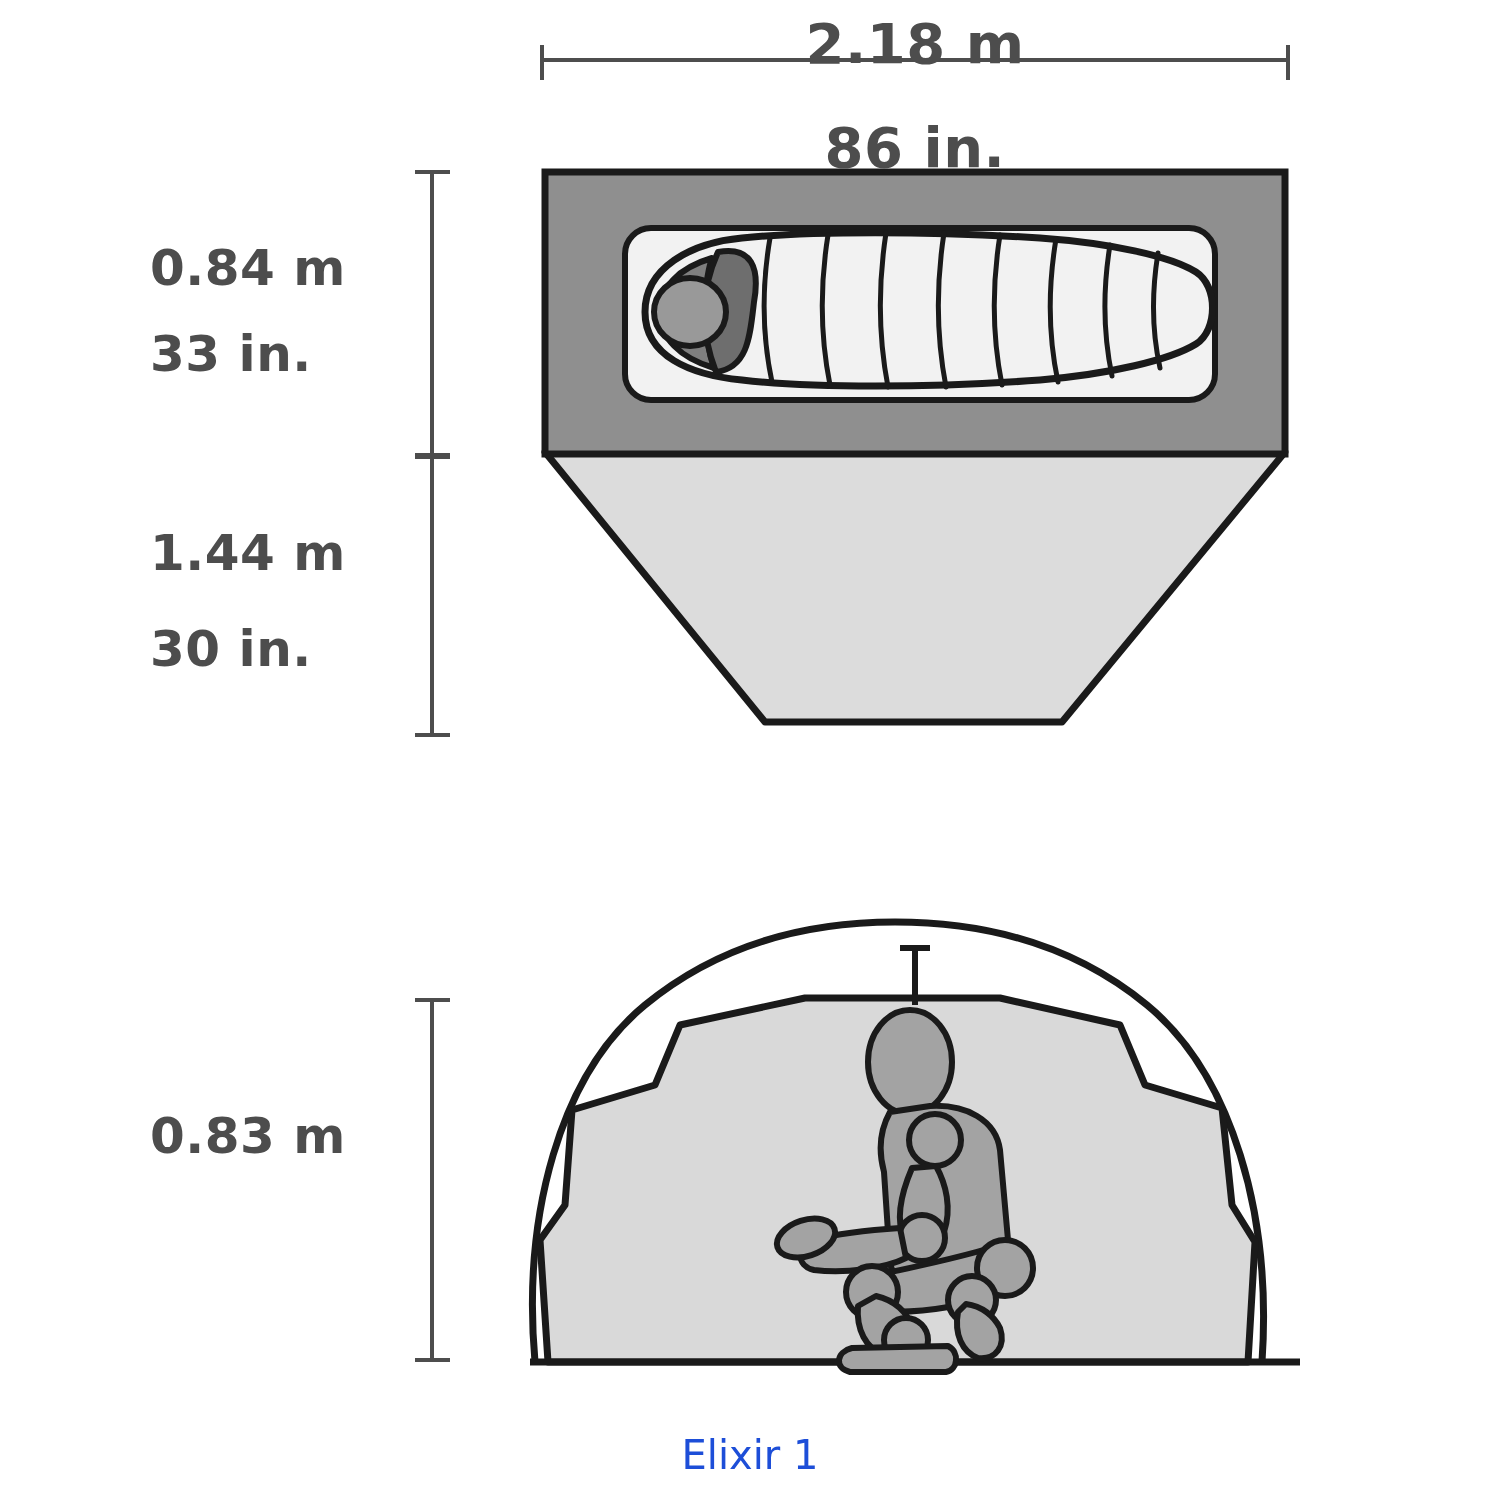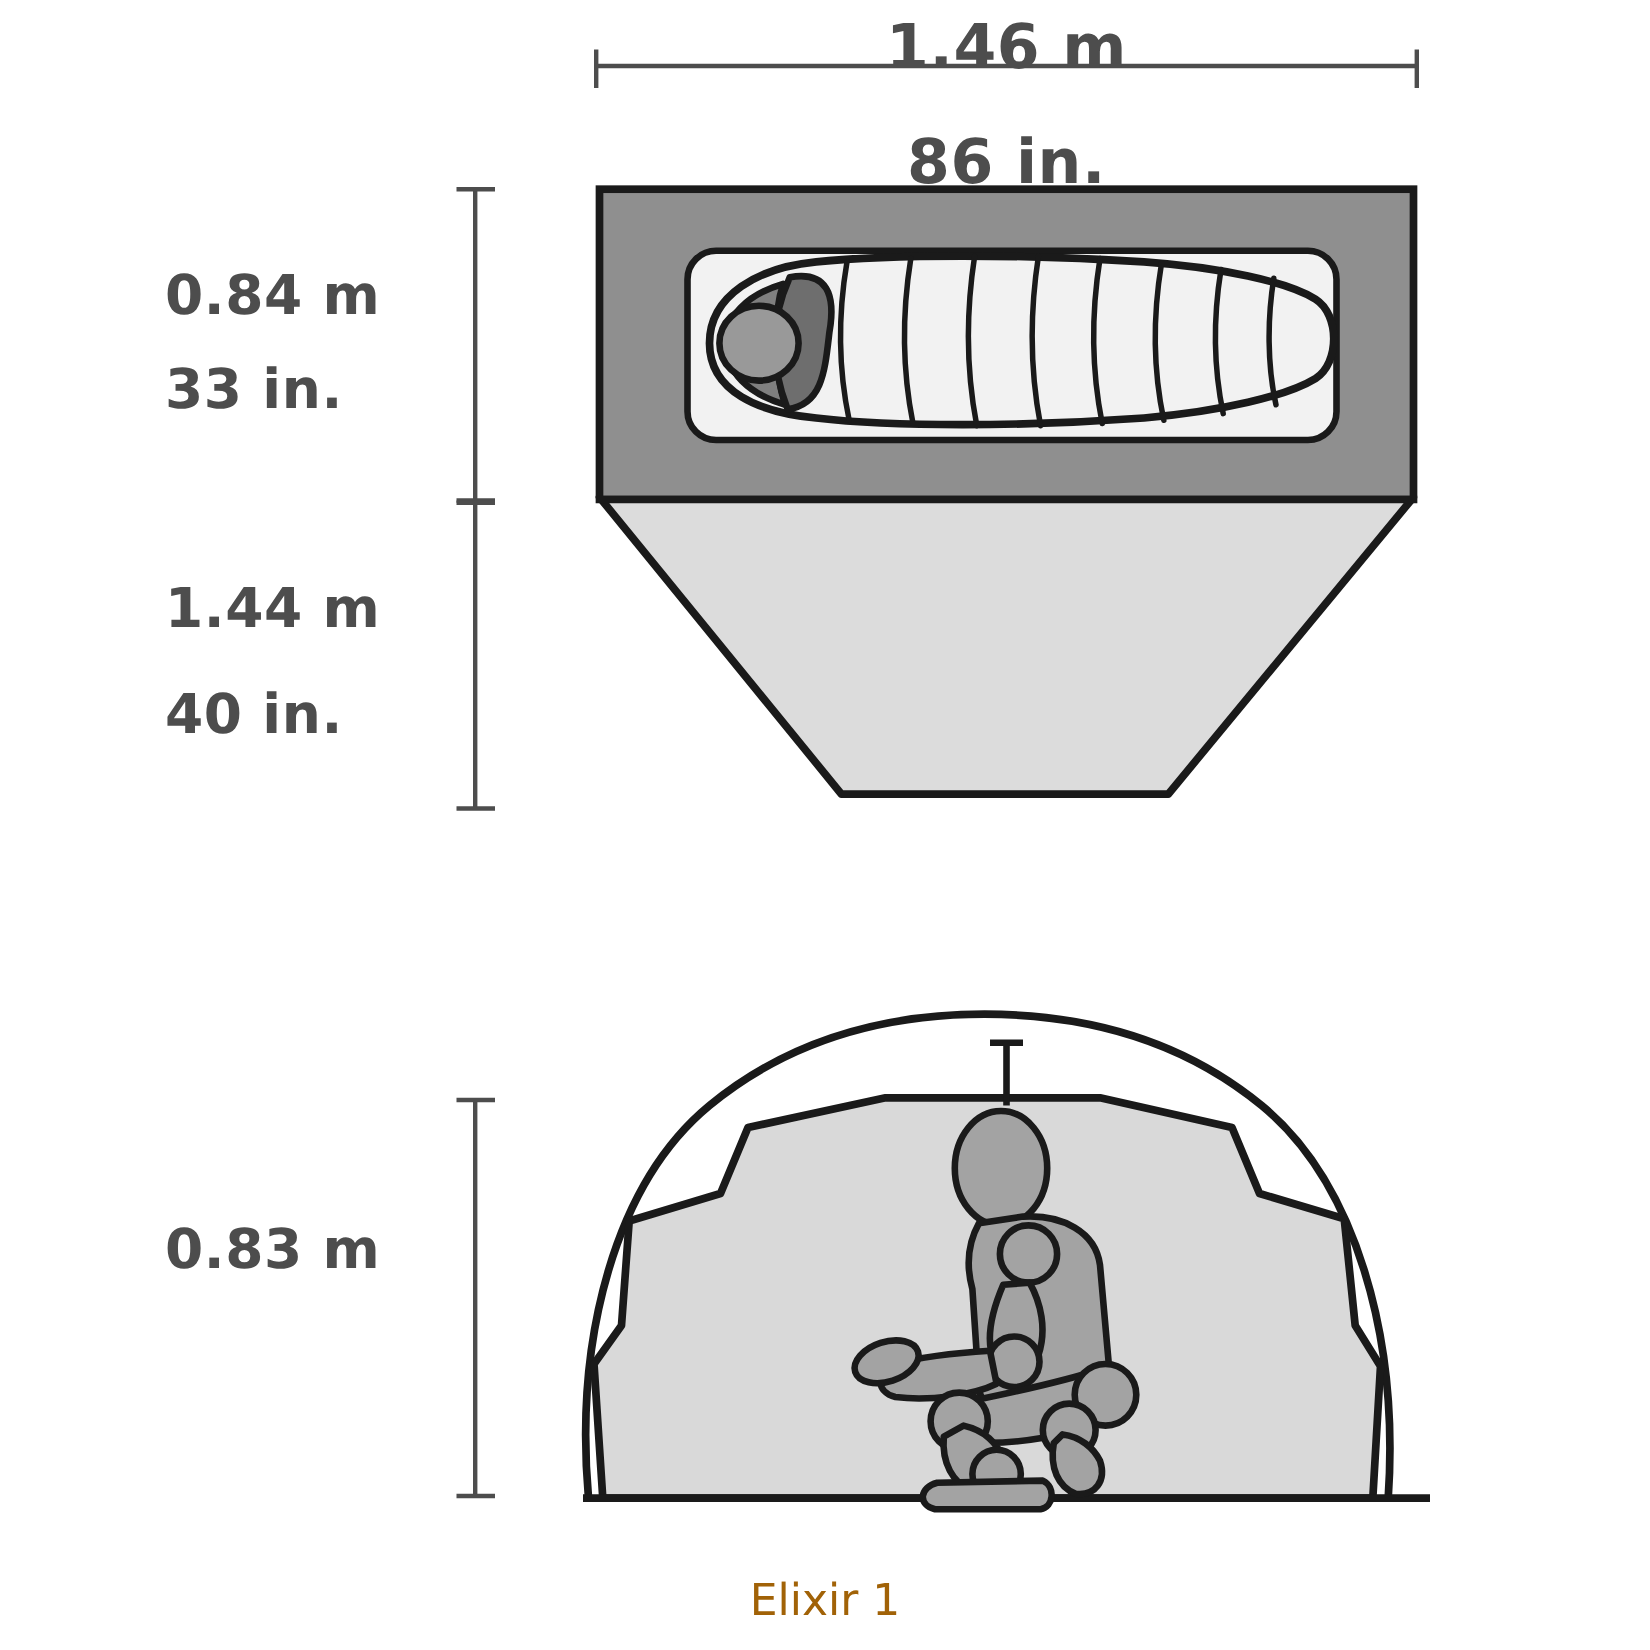--- a/index.html
+++ b/index.html
@@ -74,21 +74,21 @@
     line-height: 96px;
   }
   #product-name {
     position: absolute;
     left: 0;
     right: 0;
     top: 1432px;
     text-align: center;
     font-size: 40px;
     font-family: "DejaVu Sans", sans-serif;
-    color: #a16207;
+    color: #1d4ed8;
   }
 </style>
 </head>
 <body>
 
 <div class="stage">
 
   <svg class="diagram" viewBox="0 0 1500 1500">
 
     <g stroke="#4d4d4d" stroke-width="4" fill="none">
@@ -212,32 +212,32 @@
                L946,1372 C958,1370 960,1352 948,1346 Z"></path>
 
       <circle cx="972" cy="1300" r="24"></circle>
       <path d="M958,1312 C954,1334 962,1352 978,1358
                C996,1360 1006,1346 1000,1328
                C994,1316 982,1306 966,1304 Z"></path>
     </g>
   </svg>
 
   <div class="dim-label" id="width-label">
-    <span class="dim-metric">1.46 m</span>
+    <span class="dim-metric">2.18 m</span>
     <span class="dim-imperial">86 in.</span>
   </div>
 
   <div class="dim-label" id="height-label">
     <span class="dim-metric">0.84 m</span>
     <span class="dim-imperial">33 in.</span>
   </div>
 
   <div class="dim-label" id="vestibule-label">
     <span class="dim-metric">1.44 m</span>
-    <span class="dim-imperial">40 in.</span>
+    <span class="dim-imperial">30 in.</span>
   </div>
 
   <div class="dim-label" id="peak-label">
     <span class="dim-metric">0.83 m</span>
   </div>
 
   <div id="product-name">Elixir 1</div>
 
 </div>
 

